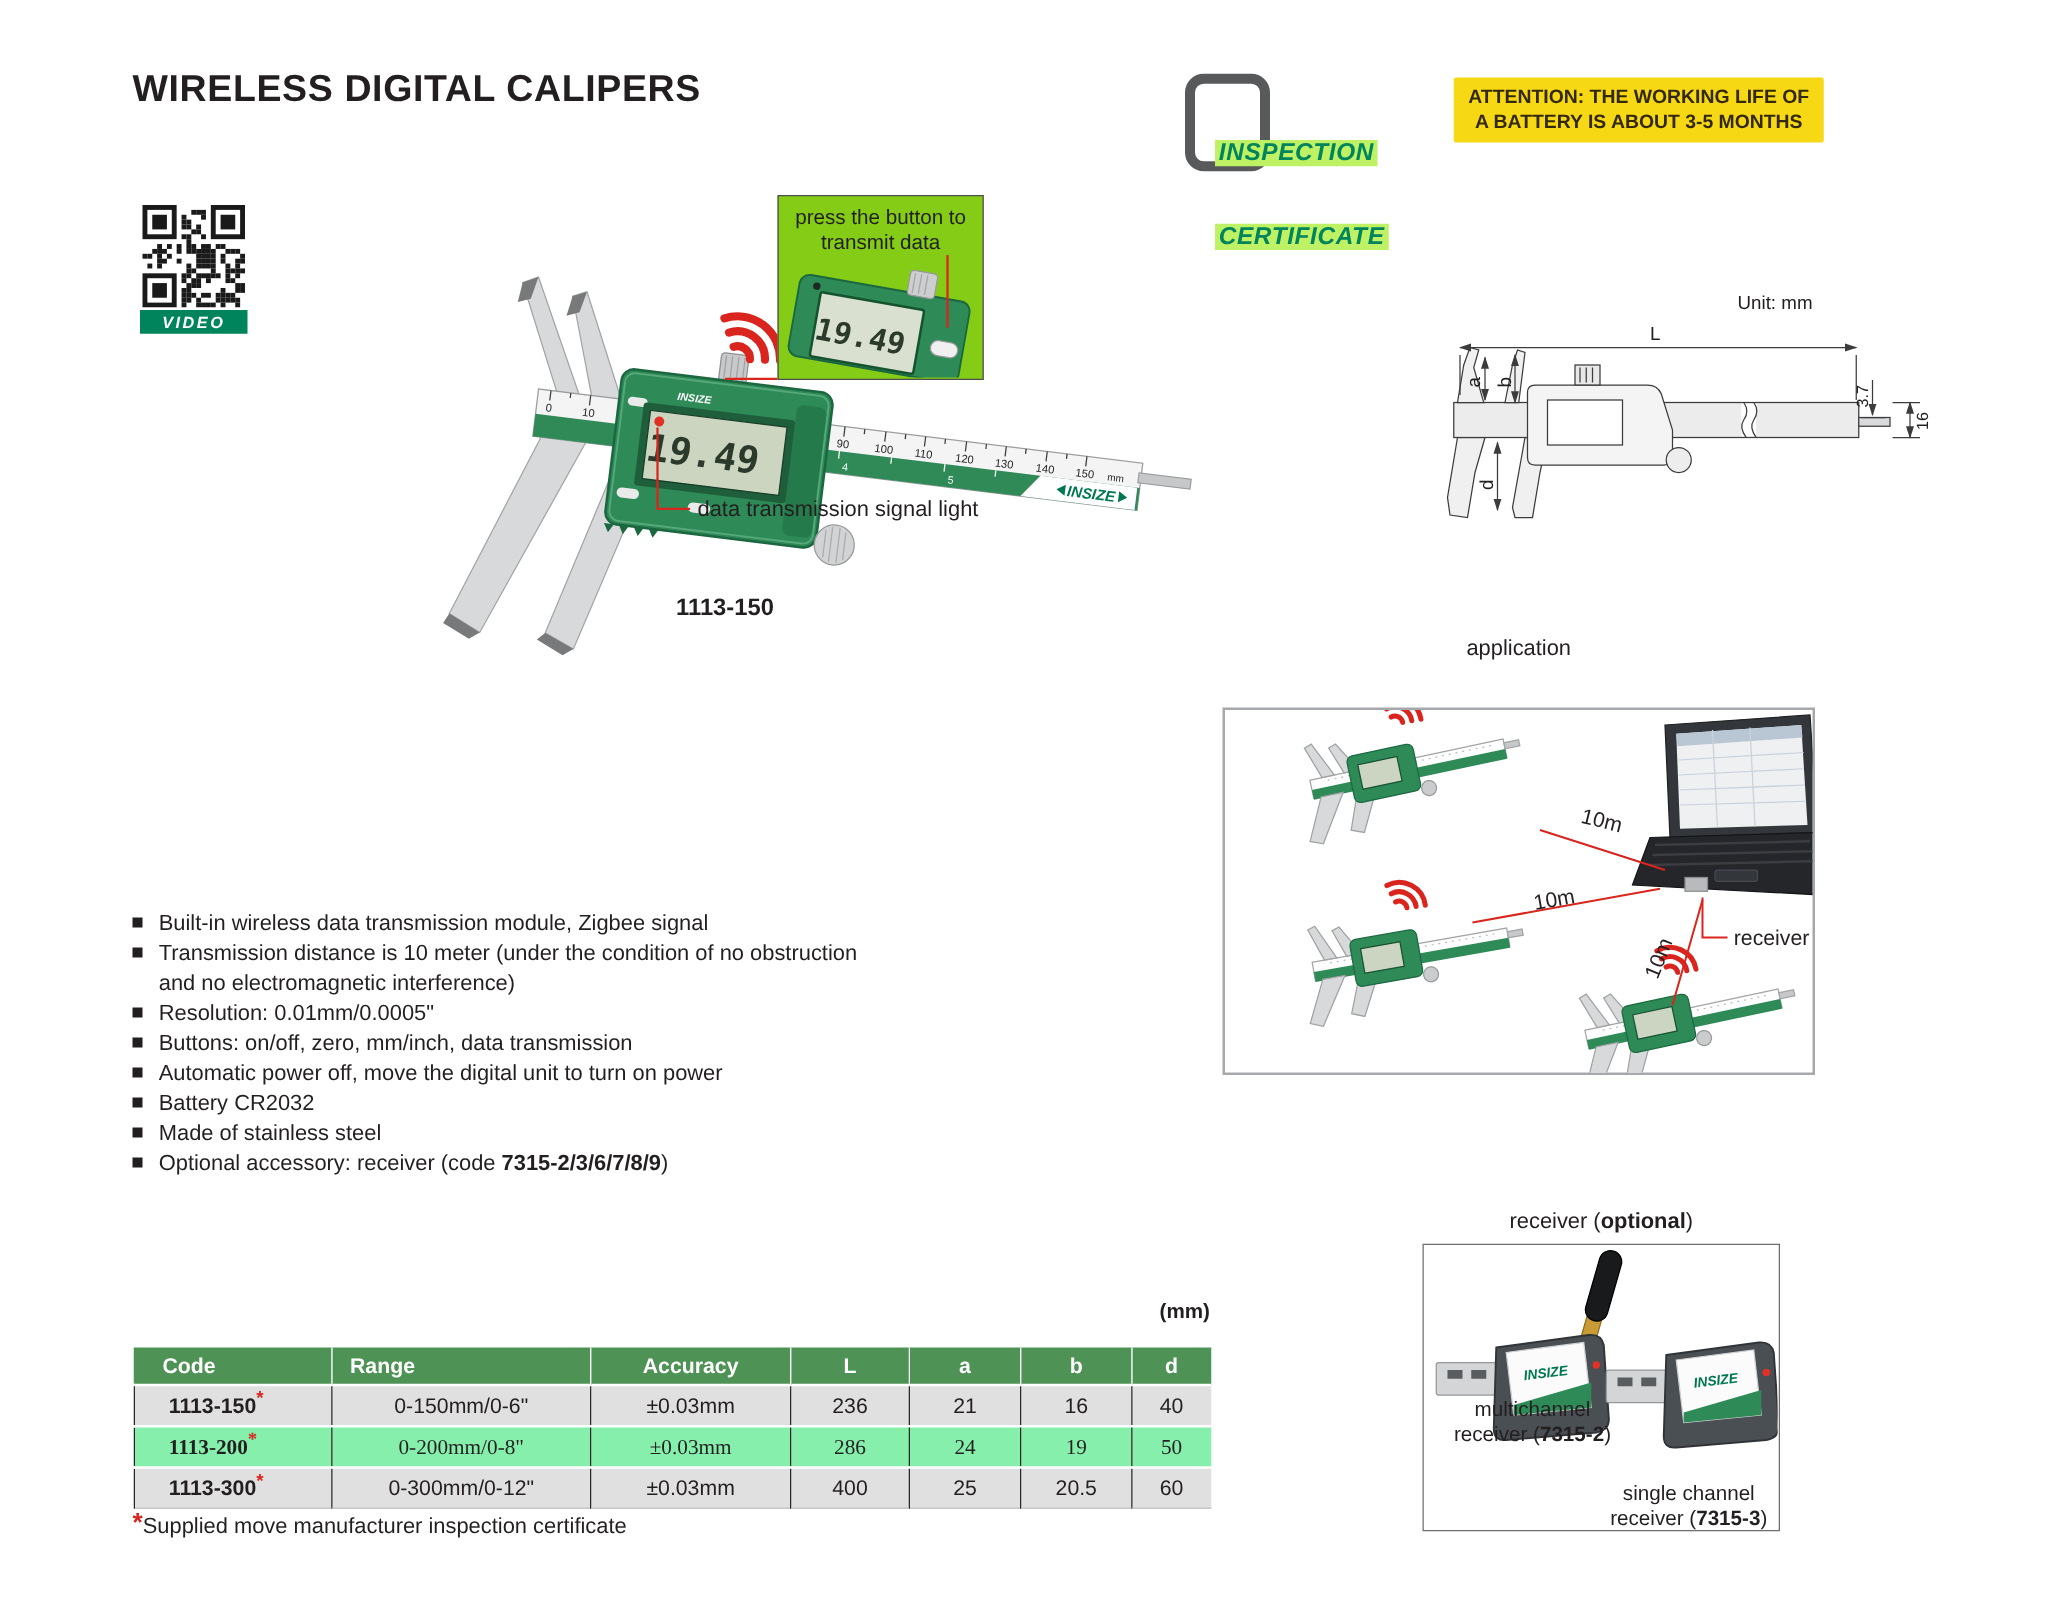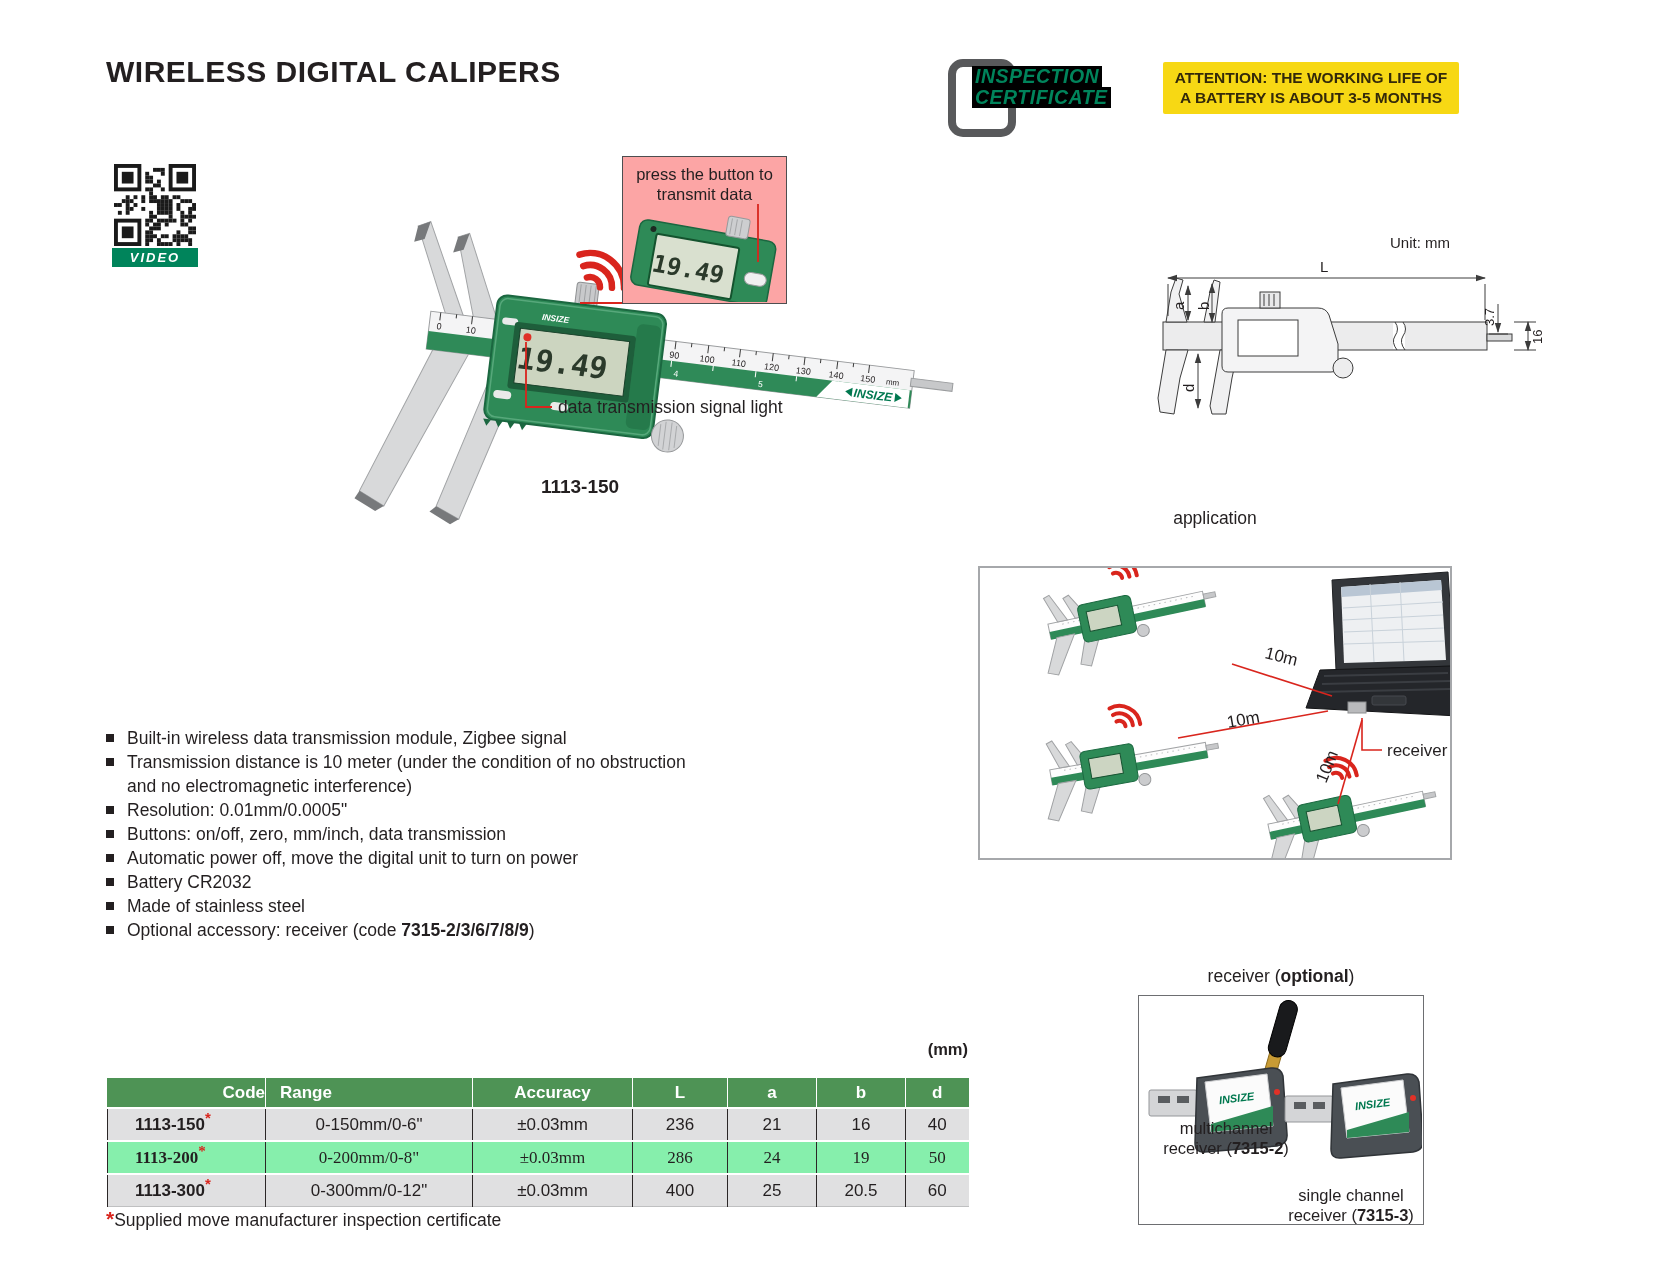--- a/index.html
+++ b/index.html
@@ -6,35 +6,35 @@
   .canvas{position:relative;width:1654px;height:1287px;background:#ffffff;
           font-family:"Liberation Sans",sans-serif;color:#231f20;overflow:hidden;}
   .abs{position:absolute;}
 
   
   .page-title{left:106px;top:55px;font-size:30px;font-weight:bold;letter-spacing:.5px;}
   .insp-wrap{left:948px;top:57px;width:190px;height:74px;}
   .insp-bracket{position:absolute;left:0;top:2px;width:52px;height:62px;border:8px solid #58595b;border-radius:15px;}
   .insp-text{position:absolute;left:24px;top:9px;font-style:italic;font-weight:900;font-size:19.5px;
              line-height:21px;color:#00845b;letter-spacing:.5px;}
-  .insp-text span{background:#000000;padding:0 3px;display:inline-block;}
+  .insp-text span{background:#bef264;padding:0 3px;display:inline-block;margin-top:46px;}
   .attention{left:1163px;top:62px;width:296px;height:52px;background:#f7d814;border-radius:2px;
              text-align:center;font-weight:bold;font-size:15.5px;line-height:20px;color:#33290a;
              display:flex;flex-direction:column;justify-content:center;}
 
   
   .qr{left:112px;top:164px;width:86px;height:82px;}
   .video-band{left:112px;top:248px;width:86px;height:19px;background:#00845b;color:#fff;
               font-style:italic;font-weight:bold;font-size:13px;letter-spacing:2px;
               text-align:center;line-height:19px;}
 
   
   .hero-svg{left:335px;top:195px;}
   .overlay-svg{left:340px;top:150px;pointer-events:none;}
-  .callout-box{left:622px;top:156px;width:163px;height:146px;background:#fca5a5;
+  .callout-box{left:622px;top:156px;width:163px;height:146px;background:#84cc16;
                border:1.5px solid #4d4e50;z-index:5;}
   .callout-text{padding:7px 8px 0 8px;text-align:center;font-size:16.5px;line-height:20px;}
   .signal-label{left:558px;top:397px;font-size:17.5px;}
   .product-code{left:460px;top:476px;width:240px;text-align:center;font-size:19px;font-weight:bold;}
 
   
   .unit-note{left:1390px;top:234px;font-size:15px;}
   .drawing-svg{left:1100px;top:248px;}
 
   
@@ -45,21 +45,21 @@
   .features{left:104px;top:726px;width:640px;list-style:none;margin:0;padding:0;font-size:17.5px;}
   .features li{position:relative;padding-left:23px;line-height:24px;max-width:585px;}
   .features li::before{content:"";position:absolute;left:2px;top:8px;width:8px;height:8px;background:#231f20;}
   .bold{font-weight:bold;}
 
   
   .mm-label{left:880px;top:1040px;width:88px;text-align:right;font-weight:bold;font-size:16.5px;}
   table.spec{position:absolute;left:107px;top:1078px;width:861px;border-collapse:collapse;
              font-size:17px;table-layout:fixed;}
   table.spec th{background:#4e9355;color:#fff;font-weight:bold;height:29px;border-left:1px solid #fff;padding:0;}
-  table.spec th:first-child{border-left:1px solid #4e9355;text-align:right;padding-left:4px;}
+  table.spec th:first-child{border-left:1px solid #4e9355;text-align:left;padding-left:22px;}
   table.spec th.h-range{text-align:left;padding-left:14px;}
   table.spec td{height:31px;text-align:center;border-left:1px solid #2b2727;border-top:2px solid #fff;padding:0;}
   table.spec td:first-child{border-left:1px solid #2b2727;text-align:left;padding-left:27px;font-weight:bold;}
   table.spec tr.r-odd td{background:#e0e0e1;}
   table.spec tr.r-even td{background:#86efac;font-family:Liberation Serif, serif;}
   table.spec{border-bottom:1.5px solid #bfc0c1;}
   .star{color:#d9251d;font-weight:bold;font-size:15px;vertical-align:super;line-height:0;}
   .footnote{left:106px;top:1210px;font-size:17.5px;}
   .footnote .fstar{color:#d9251d;font-weight:bold;font-size:21px;vertical-align:top;line-height:17px;}
 

